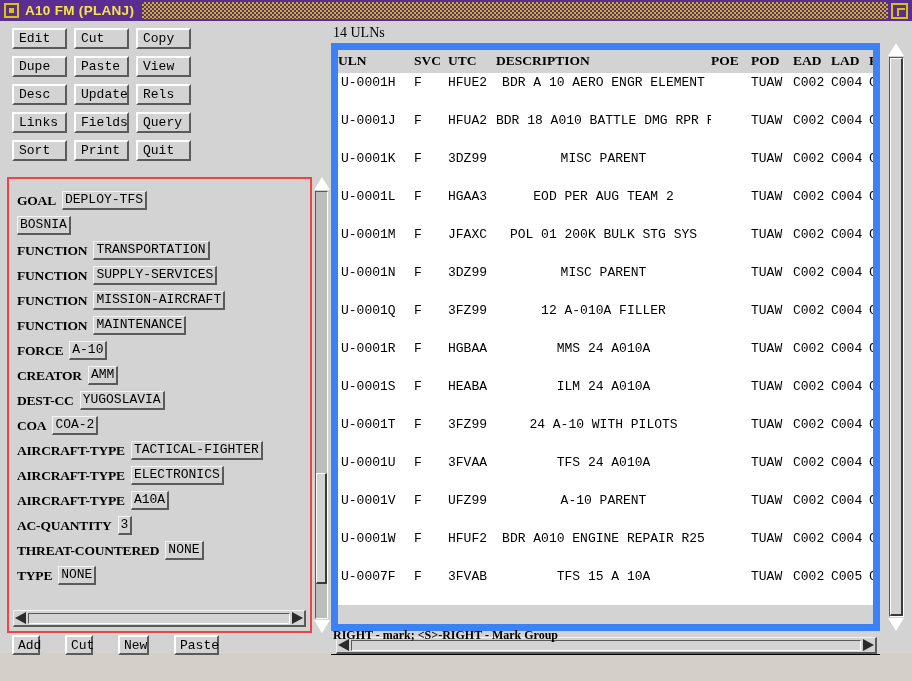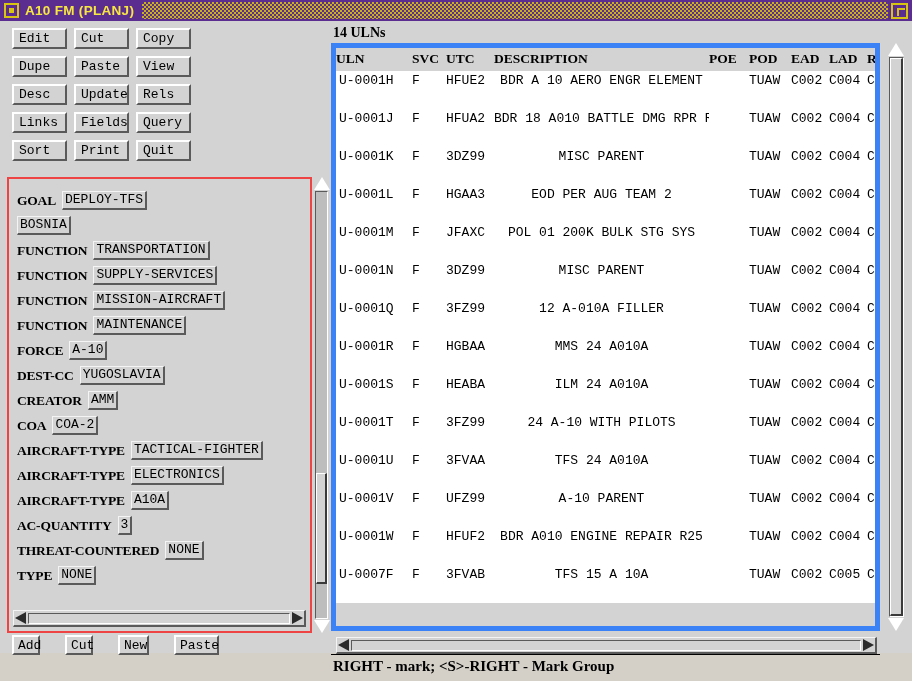--- a/index.html
+++ b/index.html
@@ -198,27 +198,27 @@
   }
 
   
   .bottombtns { position: absolute; left: 12px; top: 635px; display: flex; gap: 16px; }
   .bottombtns .btn { height: 20px; margin-right: 9px; padding-left: 4px; }
 
   
   .uln-count {
     position: absolute; left: 333px; top: 25px;
     font-family: "Liberation Serif", serif;
-    font-weight: bold; font-size: 14px; color: #000;
+    font-weight: normal; font-size: 14px; color: #000;
   }
   .tablewrap {
     position: absolute; left: 331px; top: 43px;
     width: 549px; height: 588px;
     background: #d3d3d3;
-    border: 5px solid #3b82f6;
+    border: 7px solid #3b82f6;
     box-sizing: border-box;
     overflow: hidden;
   }
   table.uln {
     border-collapse: collapse;
     width: 545px;
     table-layout: fixed;
     font-family: "Liberation Mono", monospace;
     font-size: 13px;
   }
@@ -280,23 +280,23 @@
   .table-hscroll .trough {
     flex: 1 1 auto; height: 11px; margin: 0 1px;
     background: #d3d3d3;
     border-top: 1px solid #5a5a5a;
     border-left: 1px solid #5a5a5a;
     border-right: 1px solid #ffffff;
     border-bottom: 1px solid #ffffff;
     box-sizing: border-box;
   }
   .statusbar {
-    position: absolute; left: 333px; top: 658px;
+    position: absolute; left: 333px; top: 628px;
     font-family: "Liberation Serif", serif;
-    font-weight: bold; font-size: 15px; color: #000;
+    font-weight: bold; font-size: 12px; color: #000;
     white-space: nowrap;
   }
   .divider-line {
     position: absolute; left: 331px; top: 654px; width: 549px;
     border-top: 1px solid #000;
   }
 </style>
 </head>
 <body>
 
@@ -362,26 +362,26 @@
         </div>
         <div class="frow">
           <span class="flabel">FUNCTION</span>
           <span class="fvalue">MAINTENANCE</span>
         </div>
         <div class="frow">
           <span class="flabel">FORCE</span>
           <span class="fvalue">A-10</span>
         </div>
         <div class="frow">
+          <span class="flabel">CREATOR</span>
+          <span class="fvalue">AMM</span>
+        </div>
+        <div class="frow">
           <span class="flabel">DEST-CC</span>
           <span class="fvalue">YUGOSLAVIA</span>
-        </div>
-        <div class="frow">
-          <span class="flabel">CREATOR</span>
-          <span class="fvalue">AMM</span>
         </div>
         <div class="frow">
           <span class="flabel">COA</span>
           <span class="fvalue">COA-2</span>
         </div>
         <div class="frow">
           <span class="flabel">AIRCRAFT-TYPE</span>
           <span class="fvalue">TACTICAL-FIGHTER</span>
         </div>
         <div class="frow">

